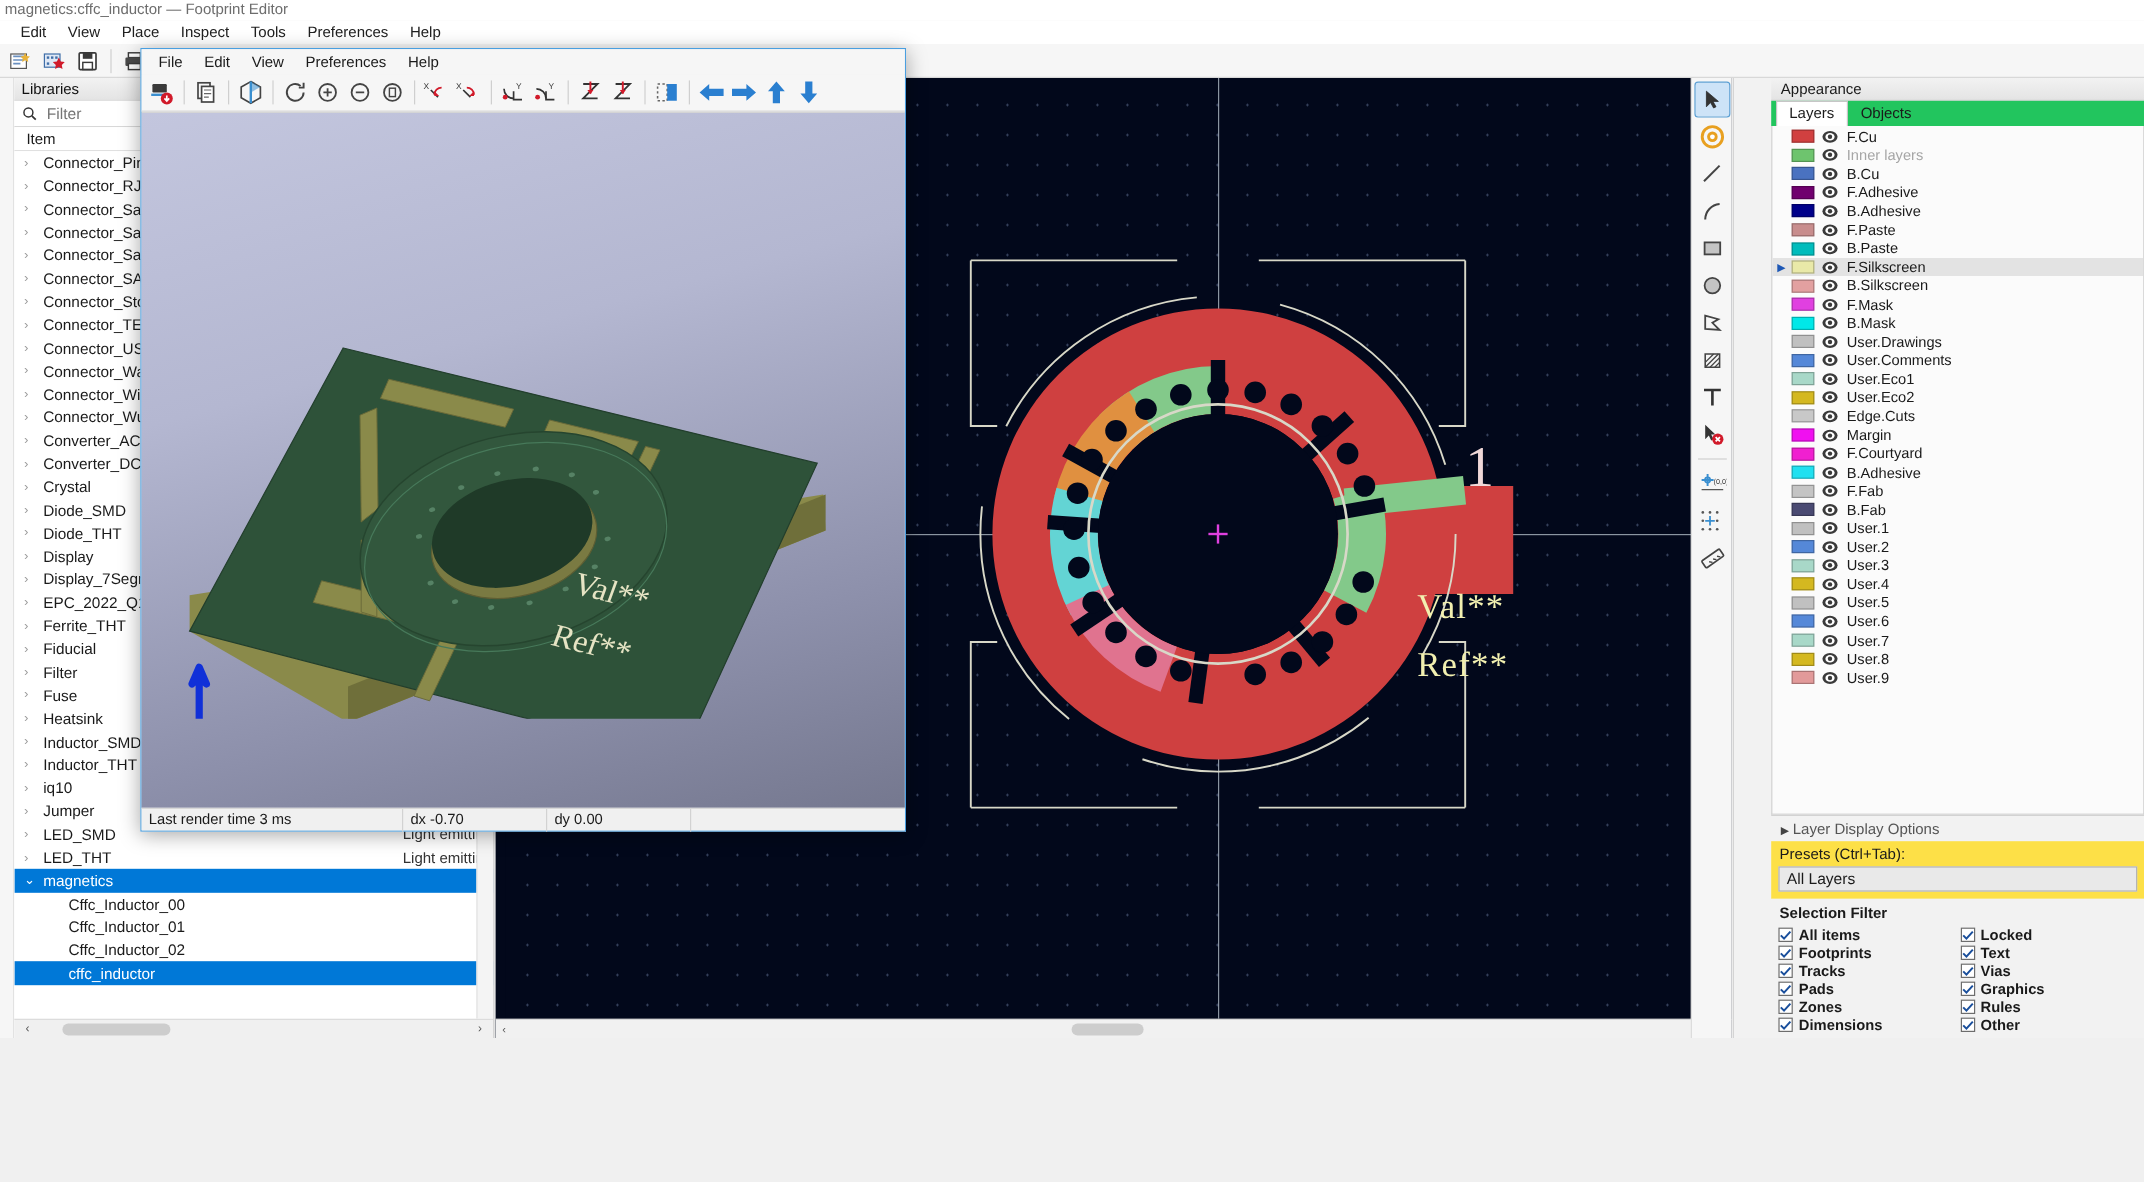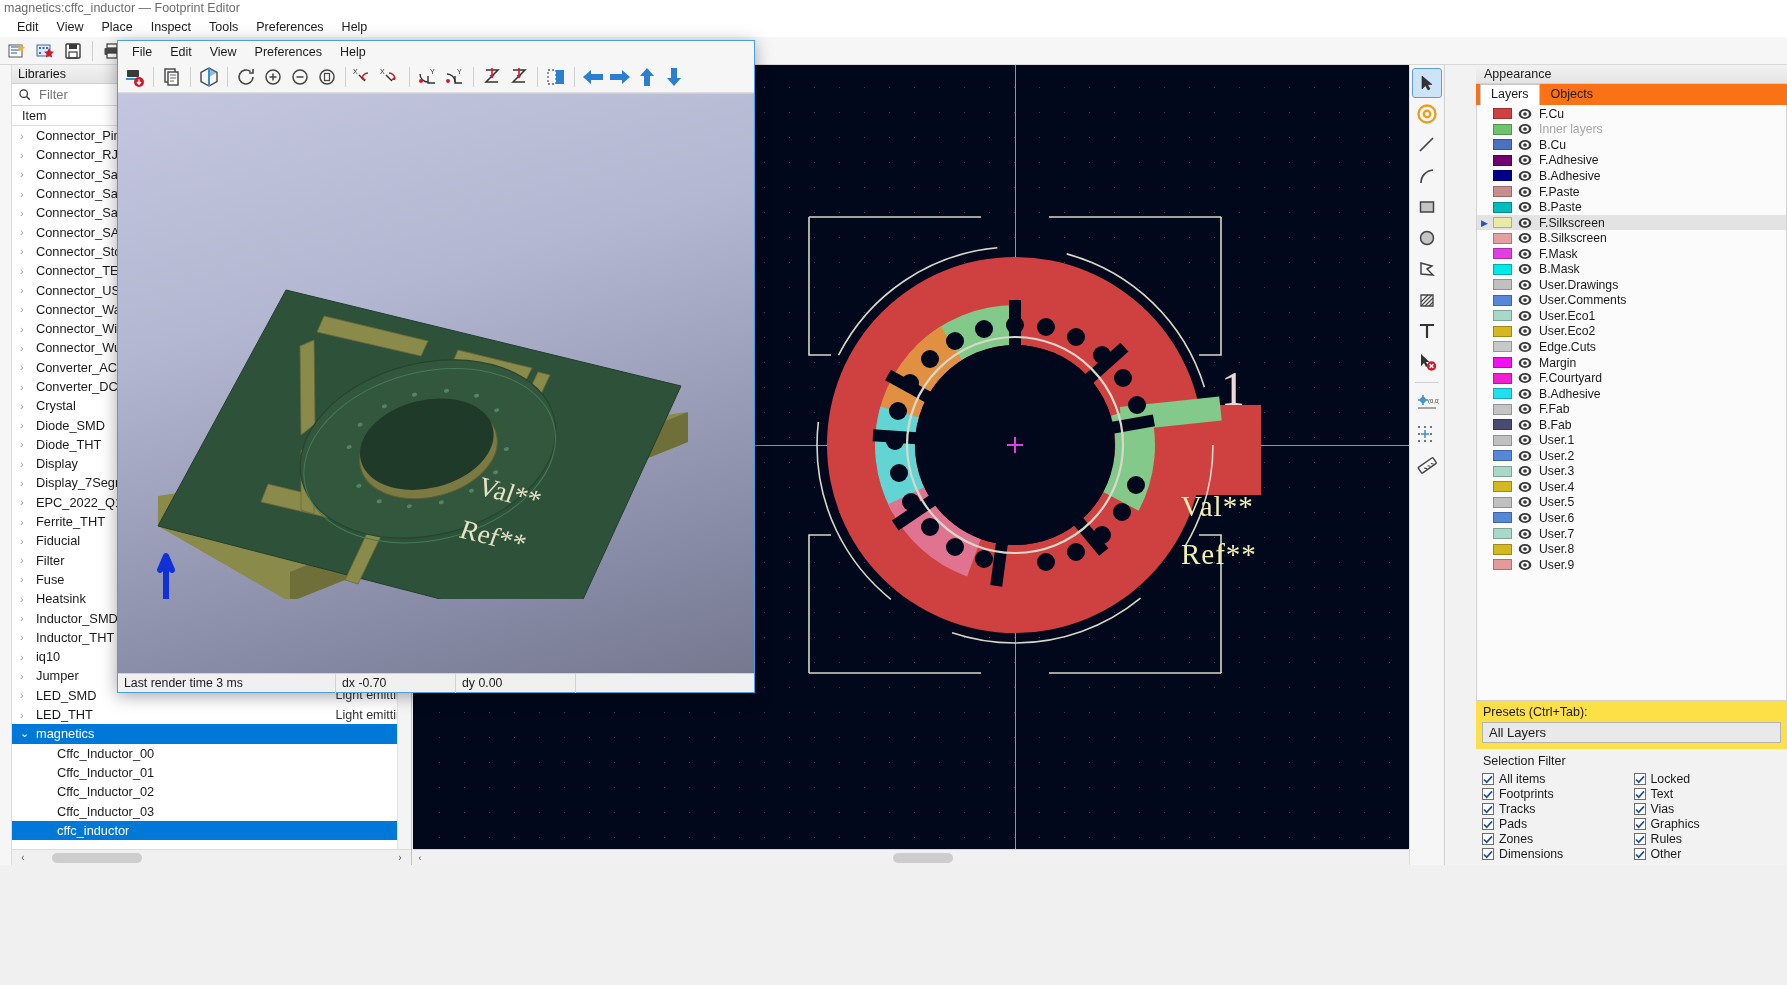--- a/index.html
+++ b/index.html
@@ -182,21 +182,21 @@
     position: absolute; left: 1444px; top: 65px; width: 343px; height: 800px;
     background: #f2f2f2; display: flex; flex-direction: column;
     border-left: 1px solid #d4d4d4;
     padding-left: 31px;
   }
   .apphdr {
     height: 19px; background: linear-gradient(#f2f2f2,#e4e4e4);
     border-bottom: 1px solid #d0d0d0; font-size: 12.5px;
     padding-left: 8px; line-height: 19px;
   }
-  .apptabs { display: flex; height: 21px; background: #f97316; padding-left: 4px; }
+  .apptabs { display: flex; height: 21px; background: #22c55e; padding-left: 4px; }
   .apptab {
     padding: 2px 10px 0 10px; font-size: 12.5px; cursor: default;
     border: 1px solid transparent; border-bottom: none;
   }
   .apptab.active { background: #fff; border-color: #c6c6c6; }
   .layerlist {
     flex: 1 1 auto; background: #fbfbfb; border: 1px solid #d2d2d2;
     border-top: none; margin: 0; overflow: hidden; padding-top: 1px;
   }
   .lrow {
@@ -216,21 +216,21 @@
     height: 22px; border-top: 1px solid #d2d2d2; font-size: 12.5px;
     color: #555; padding-left: 8px; line-height: 22px; background: #f2f2f2;
     cursor: default;
   }
   .presetbox { background: #fde047; padding: 2px 6px 6px 6px; }
   .presetlbl { font-size: 12.5px; padding: 2px 0 3px 1px; }
   .presetsel {
     height: 21px; border: 1px solid #b4b4b4; background: #e9e9e9;
     font-size: 13px; padding-left: 6px; line-height: 20px;
   }
-  .selfilter { background: #f2f2f2; padding: 3px 6px 4px 6px; }
+  .selfilter { background: #f2f2f2; padding: 3px 6px 4px 6px; font-weight: bold; }
   .selfilter .sf-title { font-size: 12.5px; padding: 2px 0 4px 1px; }
   .sf-grid { display: grid; grid-template-columns: 1fr 1fr; column-gap: 4px; row-gap: 1px; }
   .sf-item { display: flex; align-items: center; font-size: 12.3px; gap: 5px; white-space: nowrap; }
   .cb {
     width: 12px; height: 12px; border: 1px solid #6d6d6d; background: #fff;
     display: inline-flex; align-items: center; justify-content: center;
     flex: 0 0 12px;
   }
   .cb svg { display: block; }
 
@@ -547,23 +547,20 @@
           <span>magnetics</span>
         </div>
         <div class="trow child">
           <span>Cffc_Inductor_00</span>
         </div>
         <div class="trow child">
           <span>Cffc_Inductor_01</span>
         </div>
         <div class="trow child">
           <span>Cffc_Inductor_02</span>
-        </div>
-        <div class="trow child">
-          <span>Cffc_Inductor_03</span>
         </div>
         <div class="trow sel child">
           <span>cffc_inductor</span>
         </div>
         <div class="treescroll">
         <div class="tthumb" style="top:300px;height:130px;"></div>
       </div>
       </div>
     <div class="libscroll">
       <div class="sarrow" style="position:absolute;left:4px;">‹</div>
@@ -1136,20 +1133,23 @@
           <span class="eye">
             <svg width="14" height="12" viewBox="0 0 16 13">
               <ellipse cx="8" cy="6.5" rx="7.2" ry="5.6" fill="#3a3a3a"></ellipse>
               <ellipse cx="8" cy="6.5" rx="4.4" ry="3.6" fill="#ffffff"></ellipse>
               <circle cx="8" cy="6.5" r="2.1" fill="#3a3a3a"></circle>
             </svg>
           </span>
           <span>User.9</span>
         </div>
       </div>
+    <div class="ldopts">
+      <span style="font-size:9px;color:#444;margin-right:3px;">▶</span><span>Layer Display Options</span>
+    </div>
     <div class="presetbox">
       <div class="presetlbl">Presets (Ctrl+Tab):</div>
       <div class="presetsel">All Layers</div>
     </div>
     <div class="selfilter">
       <div class="sf-title">Selection Filter</div>
       <div class="sf-grid" id="sfGrid">
           <label class="sf-item">
             <span class="cb">
               <svg width="10" height="9" viewBox="0 0 10 9">

